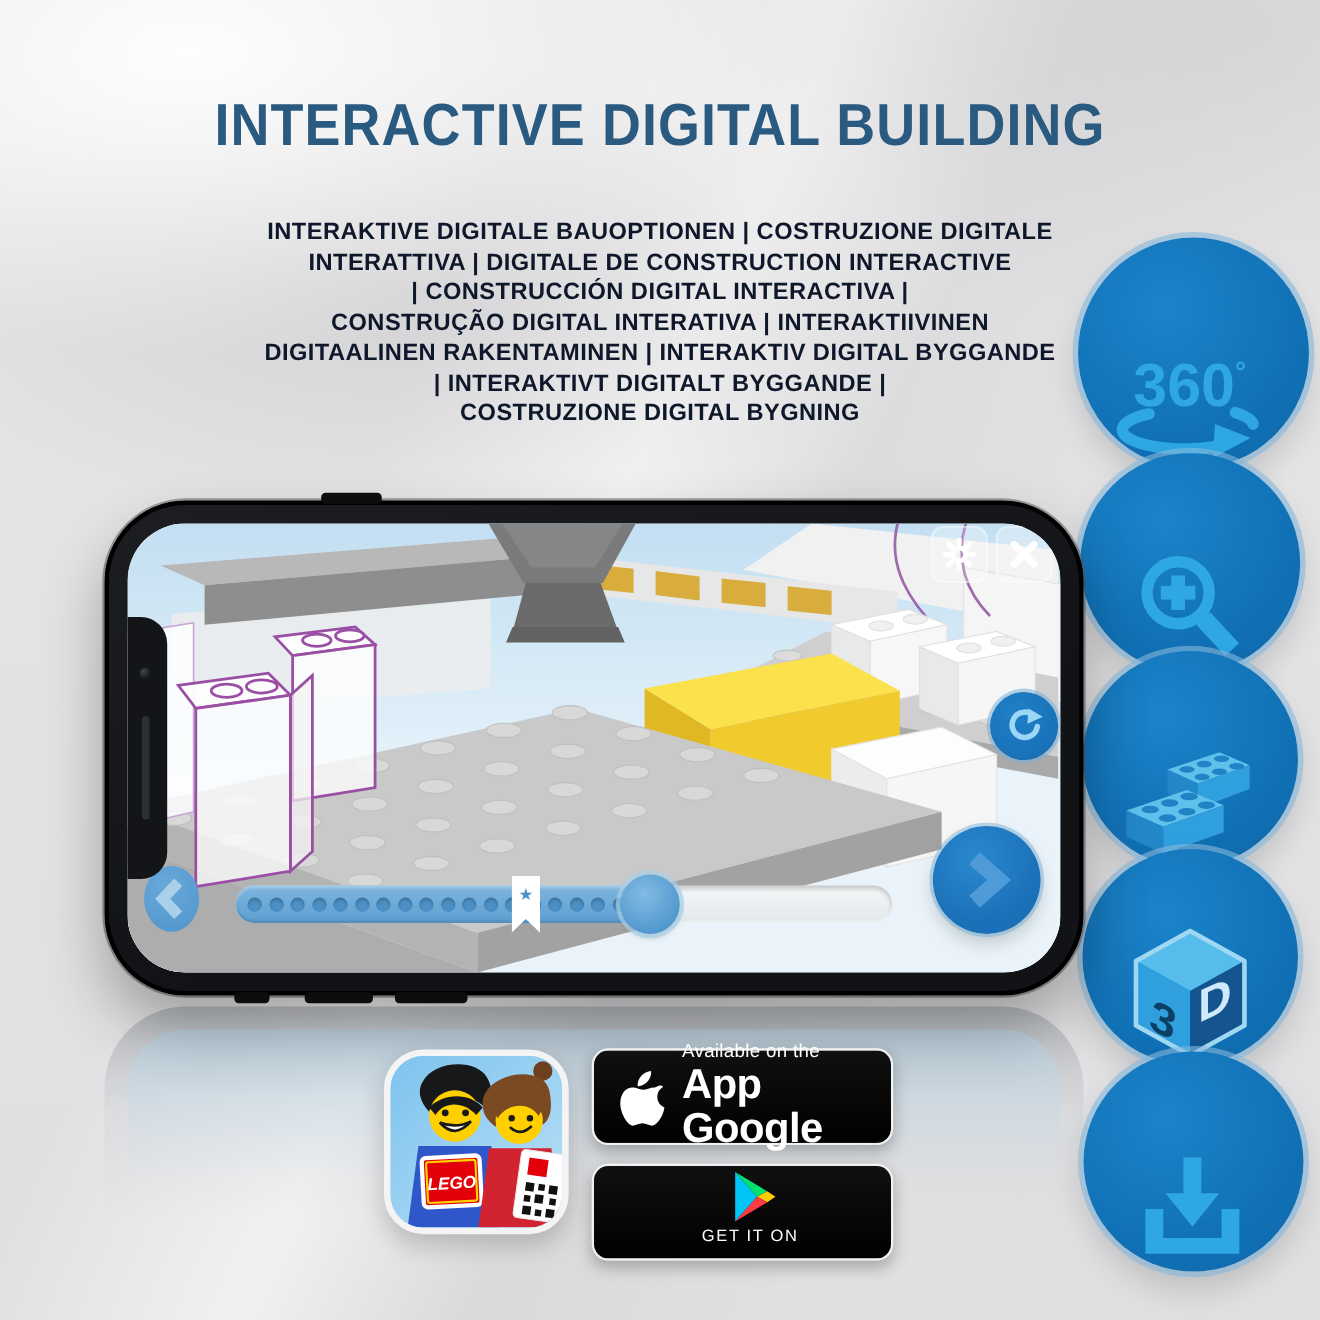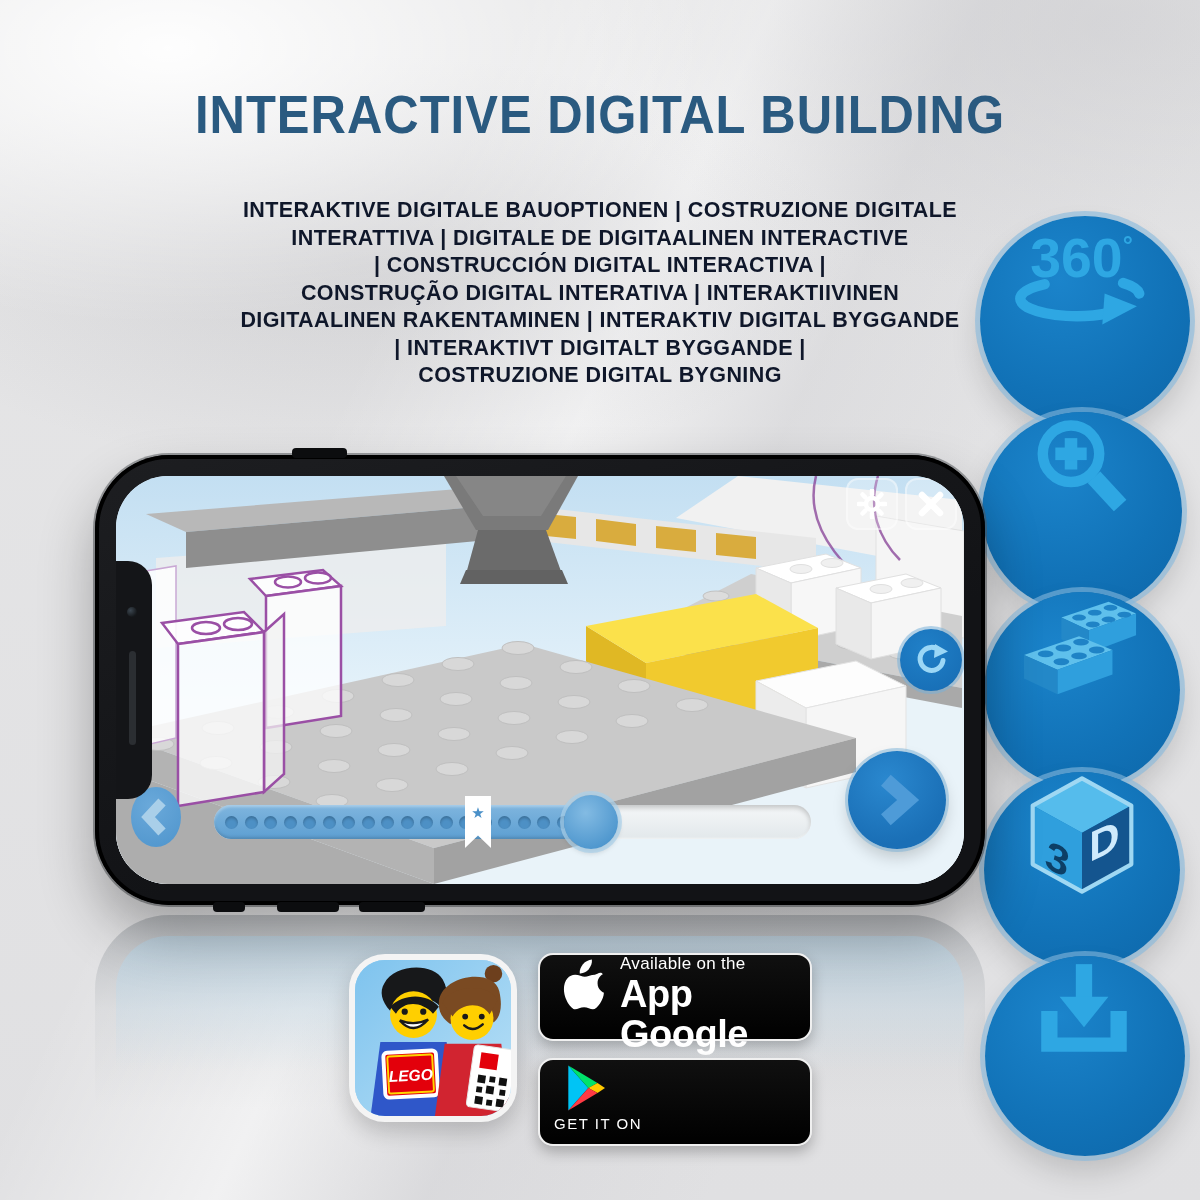--- a/index.html
+++ b/index.html
@@ -15,21 +15,21 @@
   
   .title{position:absolute;top:86px;left:0;width:100%;text-align:center;
     font-size:49px;font-weight:700;letter-spacing:1px;color:#2a5a80;
     transform:scaleY(1.1);}
   .subtitle{position:absolute;top:197px;left:0;width:100%;text-align:center;
     font-size:21.5px;font-weight:700;letter-spacing:.4px;line-height:27.5px;color:#0f172a;}
   
   .fc{position:absolute;border-radius:50%;z-index:2;
     background:radial-gradient(circle at 38% 30%, #1b84cb 0%, #1172b7 58%, #0d66a8 100%);
     box-shadow:0 0 0 5px rgba(134,185,222,.6), 0 16px 30px rgba(0,0,0,.16);
-    display:flex;align-items:flex-start;justify-content:center;}
+    display:flex;align-items:flex-end;justify-content:center;}
   .fc svg{display:block;}
   
   .phone{position:absolute;left:95px;top:455px;width:890px;height:450px;z-index:5;
     background:linear-gradient(160deg,#1d1e21,#121316 60%);border-radius:74px;
     box-shadow:0 30px 55px rgba(0,0,0,.30), 0 0 0 2px rgba(90,92,96,.55), inset 0 0 0 4px #000;}
   .side-tab{position:absolute;background:#0c0d0f;border-radius:4px;height:10px;}
   .screen{position:absolute;inset:21px;border-radius:52px;overflow:hidden;background:#dceef8;}
   .scene{position:absolute;inset:0;width:100%;height:100%;}
   .notch{position:absolute;left:-2px;top:85px;width:38px;height:238px;background:#141518;
     border-radius:0 24px 24px 0;z-index:8;}
@@ -70,38 +70,38 @@
   .phone-reflect{position:absolute;left:95px;top:915px;width:890px;height:250px;border-radius:74px;z-index:1;
     background:linear-gradient(to bottom, rgba(138,144,150,.45), rgba(185,190,194,.2) 38%, rgba(227,227,229,0) 78%);}
   .phone-reflect::after{content:"";position:absolute;inset:21px;border-radius:52px;
     background:linear-gradient(to bottom, rgba(186,218,238,.55), rgba(227,227,229,0) 65%);}
   
   .app-icon{position:absolute;left:349px;top:954px;width:168px;height:168px;border-radius:36px;z-index:6;
     border:6px solid #f4f4f4;box-sizing:border-box;overflow:hidden;background:#8fcdf2;
     box-shadow:0 10px 22px rgba(0,0,0,.18);}
   .badge{position:absolute;left:538px;width:274px;height:88px;border-radius:15px;z-index:6;
     background:linear-gradient(#101010,#000);border:2px solid #f0f0f0;box-sizing:border-box;
-    display:flex;box-shadow:0 6px 14px rgba(0,0,0,.25);}
+    display:flex;align-items:center;box-shadow:0 6px 14px rgba(0,0,0,.25);}
   .badge .logo{margin-left:20px;flex:none;}
   .badge .txt{margin-left:14px;color:#fff;line-height:1.05;}
   .badge .tag{font-size:17px;letter-spacing:.3px;}
   .badge .tag.gp{font-size:15px;letter-spacing:1.5px;}
   .badge .store{font-size:38px;font-weight:600;letter-spacing:-.5px;margin-top:2px;}
   .badge .store.gp{font-weight:500;}
 </style>
 </head>
 <body>
 
 <div class="bg"></div>
 
 <div class="title">INTERACTIVE DIGITAL BUILDING</div>
 
 <div class="subtitle">
   <div>INTERAKTIVE DIGITALE BAUOPTIONEN | COSTRUZIONE DIGITALE</div>
-  <div>INTERATTIVA | DIGITALE DE DIGITAALINEN INTERACTIVE</div>
+  <div>INTERATTIVA | DIGITALE DE CONSTRUCTION INTERACTIVE</div>
   <div>| CONSTRUCCIÓN DIGITAL INTERACTIVA |</div>
   <div>CONSTRUÇÃO DIGITAL INTERATIVA | INTERAKTIIVINEN</div>
   <div>DIGITAALINEN RAKENTAMINEN | INTERAKTIV DIGITAL BYGGANDE</div>
   <div>| INTERAKTIVT DIGITALT BYGGANDE |</div>
   <div>COSTRUZIONE DIGITAL BYGNING</div>
 </div>
 
 <div class="fc" style="left:980px;top:216px;width:210px;height:210px">
   <svg width="150" height="118" viewBox="0 0 130 100">
     <path d="M30,58 A48,15 0 1 0 85,83" fill="none" stroke="#2ea7e3" stroke-width="9" stroke-linecap="round"></path>

